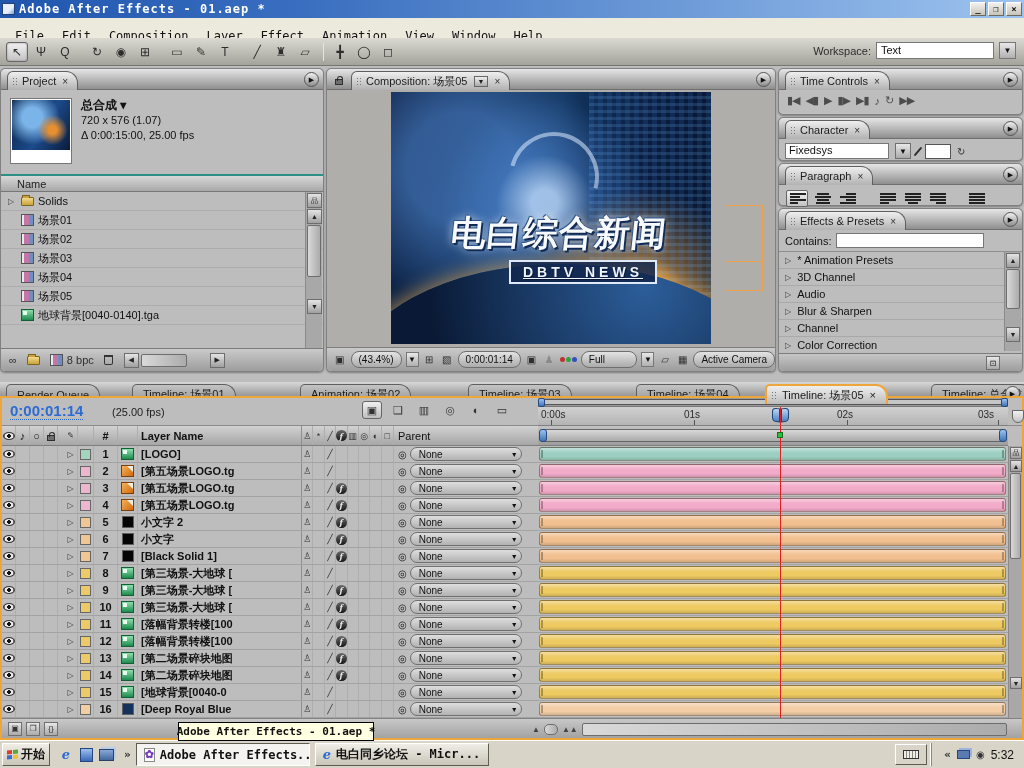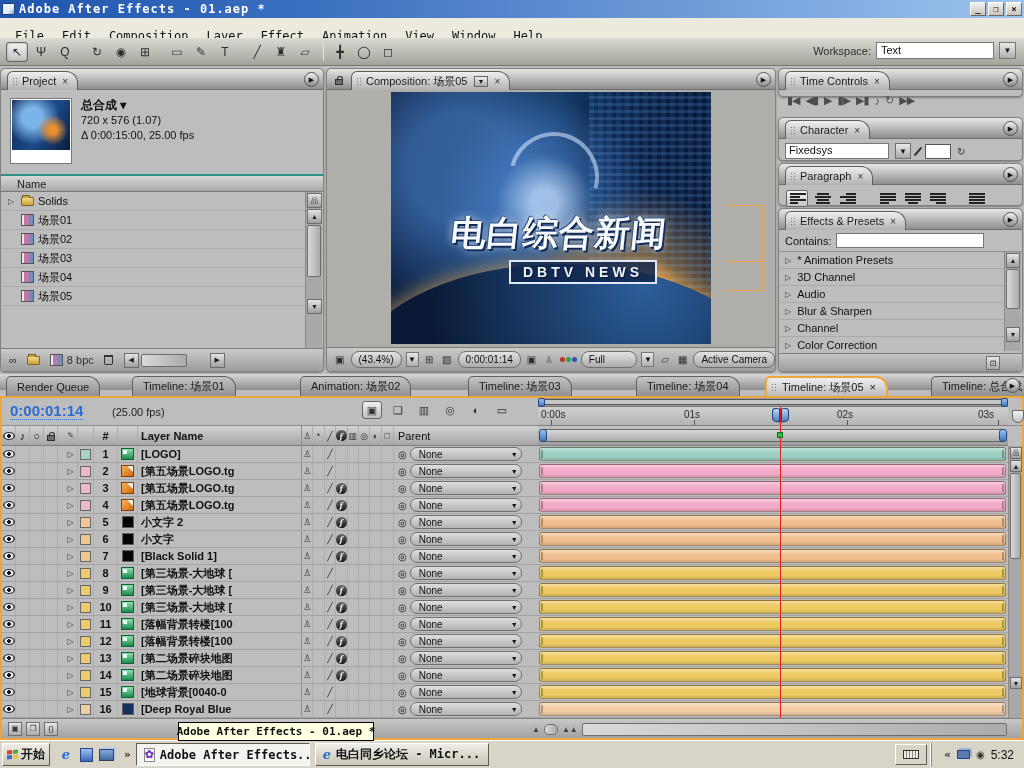--- a/index.html
+++ b/index.html
@@ -85,30 +85,30 @@
                linear-gradient(105deg,#0a1c3c,#12355f 45%,#0a1d40 70%,#061228); }
   #comp-img .digits { position:absolute; right:0; top:0; width:38%; height:100%; opacity:.5;
     background-image:repeating-linear-gradient(0deg, rgba(120,190,255,.35) 0 3px, transparent 3px 7px),
                      repeating-linear-gradient(90deg, rgba(60,130,220,.3) 0 5px, transparent 5px 9px); }
   #comp-img .swoosh { position:absolute; left:118px; top:40px; width:90px; height:90px; border-radius:50%;
     border:4px solid rgba(220,236,255,.55); border-left-color:transparent; border-bottom-color:transparent; transform:rotate(-30deg); }
   #comp-img .earth { position:absolute; left:-40px; bottom:-150px; width:420px; height:230px; border-radius:50%;
     background:radial-gradient(circle at 70% 10%, #2c5e9a, #0a1a36 60%); box-shadow:0 -4px 18px rgba(250,180,80,.55); }
   #comp-title { position:absolute; left:18px; top:118px; width:300px; text-align:center; font-size:35px; font-weight:bold; letter-spacing:1px; color:#f6faff; transform:skewX(-6deg);
     text-shadow:0 0 2px #08162e, 2px 2px 0 #14305e, -1px -1px 0 #3a6db0, 0 0 10px rgba(255,255,255,.8); }
-  #comp-sub { position:absolute; left:118px; top:168px; padding:2px 12px; border:2px solid #dfe9f8; background:rgba(16,38,76,.85); color:#eef4ff; font-weight:bold; letter-spacing:4px; font-size:14px; text-shadow:1px 1px 0 #0a1a36; }
+  #comp-sub { position:absolute; left:118px; top:168px; padding:2px 12px; border:2px solid #dfe9f8; background:rgba(16,38,76,.85); color:#eef4ff; font-weight:bold; letter-spacing:4px; font-size:14px; text-shadow:1px 1px 0 #0a1a36;text-decoration:underline; }
   .guide { position:absolute; background:#f0a24a; }
   #comp-bottom { position:absolute; left:0; bottom:0; width:100%; height:24px; background:linear-gradient(#cacaca,#9d9d9d); border-top:1px solid #7c7c7c; border-radius:0 0 5px 5px; display:flex; align-items:center; gap:4px; padding-left:6px; }
   .pill { height:17px; border:1px solid #6f6f6f; border-radius:8px; background:linear-gradient(#e3e3e3,#ababab); display:flex; align-items:center; padding:0 7px; gap:4px; font-size:10px; white-space:nowrap; }
   .mini { font-size:10px; color:#2e2e2e; width:16px; text-align:center; }
   .rgbdots { display:flex; gap:1px; }
   .rgbdots i { width:5px; height:5px; border-radius:50%; display:block; }
 
   
-  #timectl { left:778px; top:68px; width:245px; height:29px; }
+  #timectl { left:778px; top:68px; width:245px; height:47px; }
   #timectl .body { display:flex; align-items:center; gap:6px; padding:4px 0 0 8px; }
   .transport { font-size:11px; color:#4c4c4c; letter-spacing:-1px; }
   #character { left:778px; top:117px; width:245px; height:44px; }
   #character .body { display:flex; align-items:center; gap:6px; padding:4px 0 0 6px; }
   .fontbox { width:104px; height:16px; background:#fff; border:1px solid #777; font-size:11px; padding:0 3px; overflow:hidden; }
   .sqbtn { width:16px; height:16px; background:linear-gradient(#e8e8e8,#aaa); border:1px solid #6f6f6f; display:flex; align-items:center; justify-content:center; font-size:8px; }
   .swatch { width:26px; height:15px; background:#fff; border:1px solid #555; }
   #paragraph { left:778px; top:163px; width:245px; height:43px; }
   #paragraph .body { display:flex; align-items:center; gap:4px; padding:5px 0 0 7px; }
   .alignbtn { width:22px; height:17px; border:1px solid transparent; border-radius:2px; display:flex; flex-direction:column; justify-content:center; gap:1px; padding:0 3px; }
@@ -119,21 +119,21 @@
   #fx-contains { display:flex; align-items:center; gap:5px; padding:3px 6px; height:21px; }
   #fx-contains input { width:148px; height:15px; border:1px solid #777; font-size:10px; padding:0 2px; }
   #fx-list { position:relative; height:100px; overflow:hidden; border-top:1px solid #8f8f8f; }
   .fxrow { display:flex; align-items:center; gap:6px; height:17px; border-bottom:1px solid #a9a9a9; padding-left:6px; }
   .fxrow .tri { font-size:8px; color:#3f3f3f; }
   #fx-vscroll { position:absolute; right:1px; top:0; width:17px; height:100px; background:#a8a8a8; border-left:1px solid #8a8a8a; }
   #fx-bottom { position:absolute; left:0; bottom:0; width:100%; height:18px; background:linear-gradient(#c6c6c6,#9d9d9d); border-top:1px solid #7c7c7c; border-radius:0 0 5px 5px; }
 
   
   #timeline { position:absolute; left:0; top:374px; width:1024px; height:366px; }
-  #tl-tabs { position:relative; height:16px; background:linear-gradient(#d8d8d8,#8d8d8d); }
+  #tl-tabs { position:relative; height:16px; background:linear-gradient(#d8d8d8,#8d8d8d);margin-top:8px; }
   .ttab { position:absolute; top:2px; height:20px; border:1px solid #5f5f5f; border-bottom:none; border-radius:5px 12px 0 0; background:linear-gradient(#c4c4c4,#909090); padding:0 10px; display:flex; align-items:center; gap:6px; font-size:11px; color:#1a1a1a; white-space:nowrap; }
   .ttab.active { background:linear-gradient(#efefef,#bcbcbc); border:2px solid #eea63c; border-bottom:none; z-index:3; padding-left:15px; }
   .ttab.active::before { content:""; position:absolute; left:4px; top:5px; width:5px; height:10px; background-image:radial-gradient(#777 35%,transparent 40%); background-size:3px 3px; }
   #tl-body { position:absolute; left:0; top:22px; width:1024px; height:344px; background:#bdbdbd; border:2px solid #eea63c; }
   #tl-head { position:relative; height:28px; border-bottom:1px solid #8b8b8b; }
   #tl-tc { position:absolute; left:8px; top:4px; font:bold 15px "Liberation Sans",sans-serif; color:#2b6bd4; border-bottom:1px dotted #2b6bd4; }
   #tl-fps { position:absolute; left:110px; top:8px; font-size:11px; color:#222; }
   #tl-headbtns { position:absolute; left:360px; top:3px; display:flex; gap:6px; }
   .hbtn { width:20px; height:18px; display:flex; align-items:center; justify-content:center; font-size:11px; color:#333; border:1px solid transparent; border-radius:3px; }
   .hbtn.active { border-color:#666; background:linear-gradient(#f0f0f0,#bfbfbf); }
@@ -290,20 +290,24 @@
           <span class="ic-film"></span>
           <span>场景03</span>
         </div><div class="prow">
           <span class="tri"></span>
           <span class="ic-film"></span>
           <span>场景04</span>
         </div><div class="prow">
           <span class="tri"></span>
           <span class="ic-film"></span>
           <span>场景05</span>
+        </div><div class="prow">
+          <span class="tri"></span>
+          <span class="ic-ftg"></span>
+          <span>地球背景[0040-0140].tga</span>
         </div></span>
     <div id="proj-vscroll">
       <div class="sbtn">品</div>
       <div class="sbtn">▲</div>
       <div class="sthumb" style="height:52px"></div>
       <div class="sbtn" style="margin-top:22px">▼</div>
     </div>
   </div>
   <div id="proj-bottom">
     <span class="bico">∞</span>

